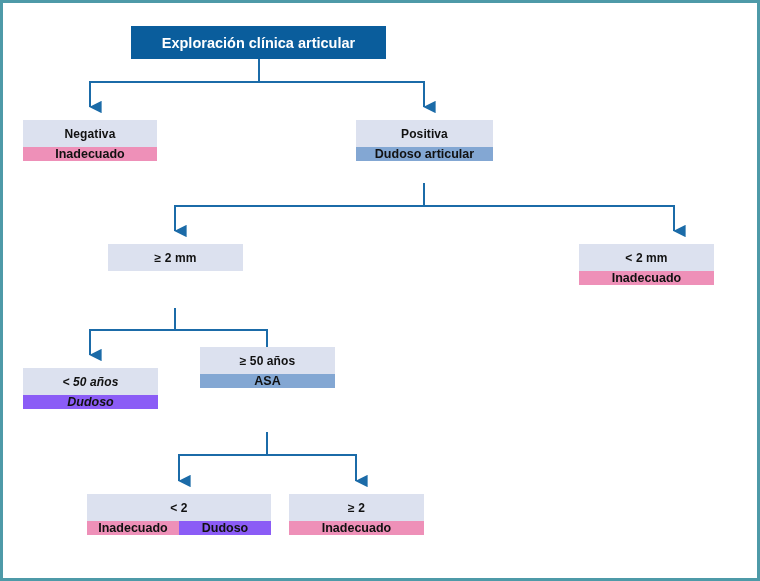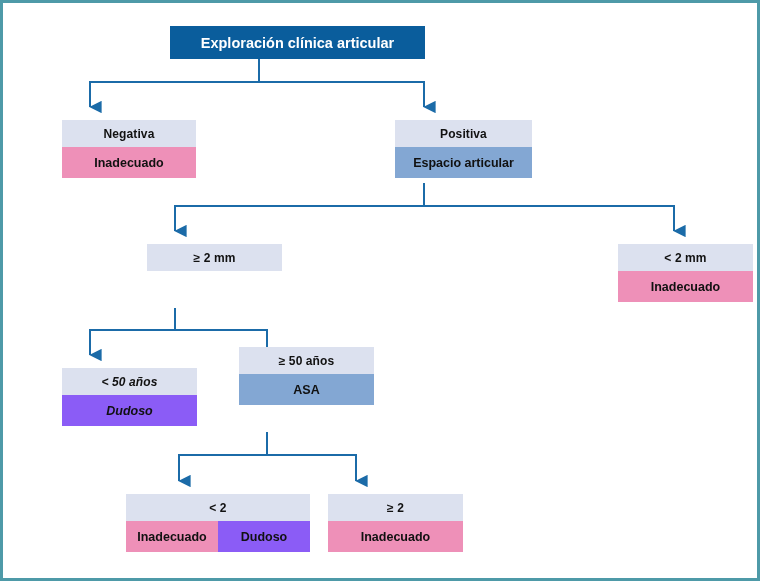--- a/index.html
+++ b/index.html
@@ -22,21 +22,20 @@
     left: 0;
     top: 0;
     width: 760px;
     height: 581px;
     pointer-events: none;
   }
   .node {
     position: absolute;
     box-sizing: border-box;
     z-index: 2;
-    margin-left: 39px;
   }
   .node-row {
     display: flex;
     align-items: center;
     justify-content: center;
     width: 100%;
     box-sizing: border-box;
     white-space: nowrap;
   }
   .row-header {
@@ -50,21 +49,21 @@
   .row-root {
     background: #0A5D9C;
     color: #ffffff;
     height: 33px;
     font-size: 14.5px;
     font-weight: 600;
   }
   .row-split {
     display: flex;
     width: 100%;
-    height: 31px;
+    height: 14px;
   }
   .cell {
     display: flex;
     align-items: center;
     justify-content: center;
     box-sizing: border-box;
     height: 100%;
     font-size: 12.5px;
     font-weight: 600;
     color: #111111;
@@ -108,21 +107,21 @@
   <div class="node" style="left:20px; top:117px; width:134px;">
     <div class="node-row row-header">Negativa</div>
     <div class="row-split">
       <div class="cell fill-inadequate" style="width:100%;">Inadecuado</div>
     </div>
   </div>
 
   <div class="node" style="left:353px; top:117px; width:137px;">
     <div class="node-row row-header">Positiva</div>
     <div class="row-split">
-      <div class="cell fill-decision" style="width:100%;">Espacio articular</div>
+      <div class="cell fill-decision" style="width:100%;">Dudoso articular</div>
     </div>
   </div>
 
   <div class="node" style="left:105px; top:241px; width:135px;">
     <div class="node-row row-header">≥ 2 mm</div>
   </div>
 
   <div class="node" style="left:576px; top:241px; width:135px;">
     <div class="node-row row-header">&lt; 2 mm</div>
     <div class="row-split">

